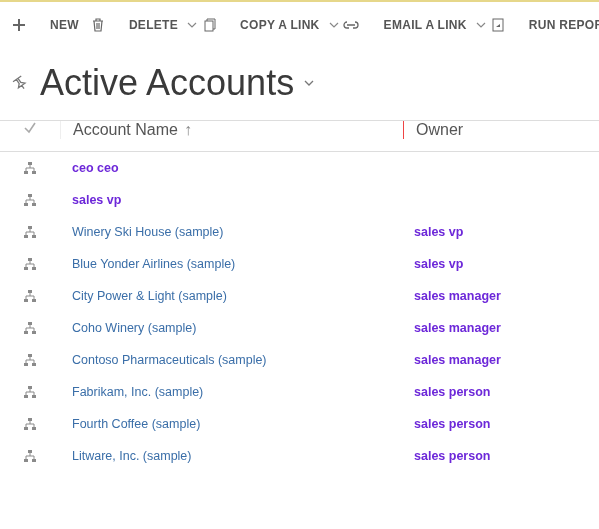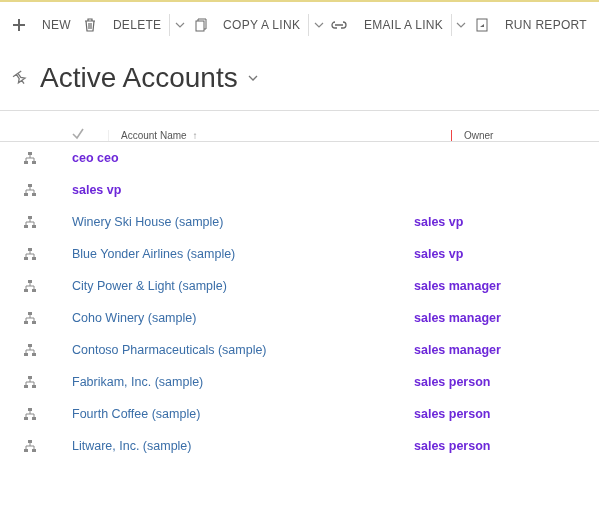--- a/index.html
+++ b/index.html
@@ -1,33 +1,33 @@
 <!DOCTYPE html>
 <html><head>
 <meta charset="utf-8">
 <style>
   html,body{margin:0;padding:0;font-family:"Segoe UI",Tahoma,sans-serif;color:#444;background:#fff;}
   .root{width:599px;height:529px;position:relative;overflow:hidden;border-top:2px solid #e6d78a;}
   
   .toolbar{display:flex;align-items:center;height:46px;padding:0 6px;font-size:12px;color:#555;letter-spacing:.3px;}
   .tbtn{display:flex;align-items:center;padding:0 6px;height:46px;cursor:pointer;}
-  .tbtn .lbl{margin-left:16px;white-space:nowrap;}
+  .tbtn .lbl{margin-left:24px;white-space:nowrap;font-weight:bold;}
   .tsep{width:1px;height:22px;background:#ddd;margin:0 2px;}
   .tchev{display:flex;align-items:center;justify-content:center;width:18px;height:46px;cursor:pointer;color:#888;}
   .tchev svg{width:8px;height:8px;}
   .ico{display:inline-flex;align-items:center;justify-content:center;}
   .ico svg{display:block;}
   
   .titlerow{display:flex;align-items:center;padding:14px 8px 10px 12px;}
   .pin{color:#7a7a7a;margin-right:12px;cursor:pointer;}
-  .title{font-size:28px;font-weight:300;color:#3a3a3a;}
+  .title{font-size:36px;font-weight:300;color:#3a3a3a;}
   .titlechev{margin-left:10px;color:#7a7a7a;cursor:pointer;}
   
   .grid{margin-top:6px;}
-  .ghead{display:flex;align-items:flex-end;height:30px;border-top:1px solid #ddd;border-bottom:1px solid #ddd;font-size:10px;color:#555;padding-left:48px;}
+  .ghead{display:flex;align-items:flex-start;height:30px;border-top:1px solid #ddd;border-bottom:1px solid #ddd;font-size:16px;color:#555;}
   .ghead .c-check{width:60px;display:flex;justify-content:center;color:#9a9a9a;}
   .ghead .c-name{flex:0 0 330px;display:flex;align-items:center;border-left:1px solid #eee;padding-left:12px;}
   .ghead .c-name .sort{margin-left:6px;color:#888;}
   .ghead .c-owner{flex:1;border-left:1px solid #ef4444;padding-left:12px;}
   .grow{display:flex;align-items:center;height:32px;font-size:12.5px;color:#444;}
   .grow .c-icon{width:60px;display:flex;justify-content:center;color:#8a8a8a;}
   .grow .c-name{flex:0 0 330px;padding-left:12px;color:#3a6ea8;cursor:pointer;}
   .grow .c-owner{flex:1;padding-left:12px;color:#6d28d9;font-weight:bold;}
   
   svg{overflow:visible;}

